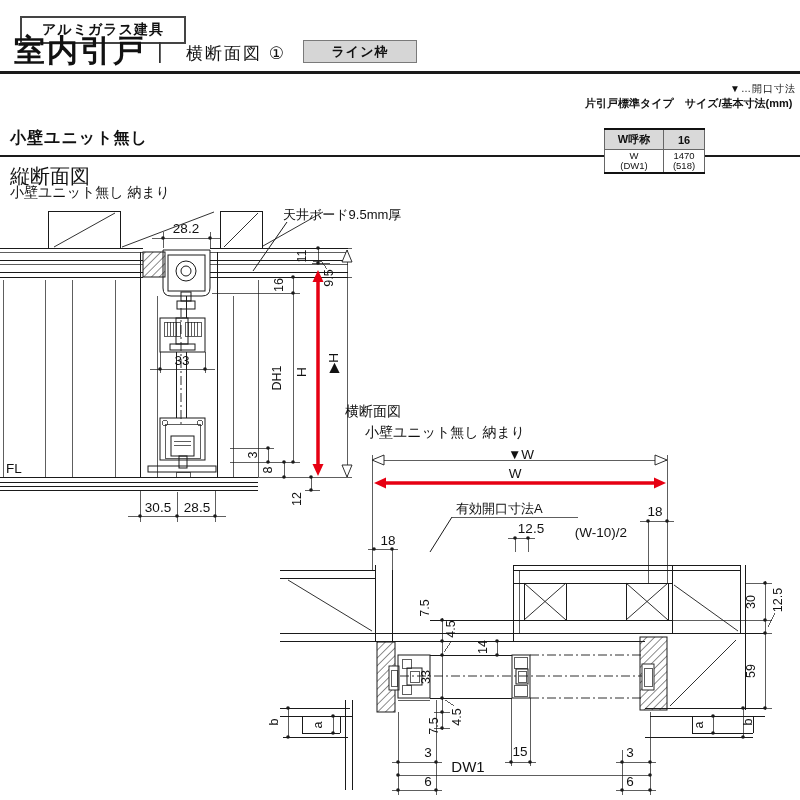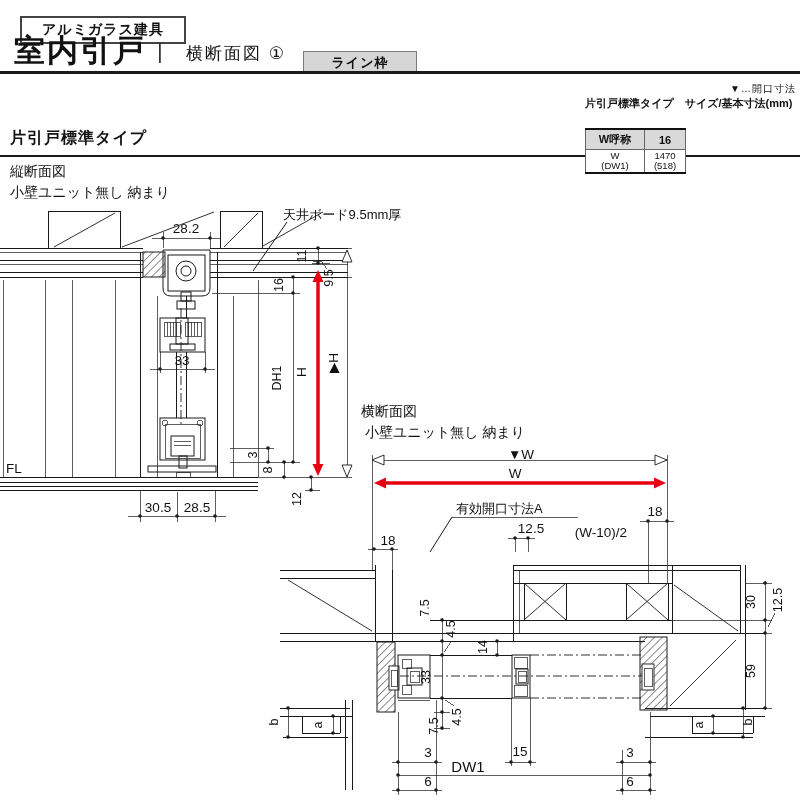--- a/index.html
+++ b/index.html
@@ -6,39 +6,39 @@
   .page{position:relative;width:800px;height:800px;background:#fff;overflow:hidden;
         font-family:"Liberation Sans","DejaVu Sans",sans-serif;color:#111;}
   .abs{position:absolute;}
 
   
   .cat-tag{left:20px;top:16px;border:2px solid #444;padding:3px 20px;font-size:14px;font-weight:bold;letter-spacing:1px;}
   .title{left:14px;top:30px;font-size:31px;font-weight:bold;letter-spacing:2px;}
   .divider{left:157px;top:38px;font-size:22px;color:#333;font-weight:200;}
   .method{left:186px;top:42px;font-size:17px;letter-spacing:2px;}
   .frame-btn{left:303px;top:40px;width:112px;height:21px;background:#d6d6d6;border:1px solid #7a7a7a;
-             display:flex;align-items:center;justify-content:center;font-size:13px;font-weight:bold;letter-spacing:1px;margin-top:11px;}
+             display:flex;align-items:center;justify-content:center;font-size:13px;font-weight:bold;letter-spacing:1px;}
   .rule-top{left:0;top:71px;width:800px;height:3px;background:#1a1a1a;}
   .rule-section{left:0;top:155px;width:800px;height:2px;background:#1a1a1a;}
 
   .open-note{right:4px;top:82px;font-size:10px;letter-spacing:1px;}
 
   
   .spec{left:585px;top:96px;width:212px;}
   .spec-title{font-size:11px;font-weight:bold;margin-bottom:17px;white-space:nowrap;}
-  .spec-tables{display:flex;gap:5px;}
+  .spec-tables{display:flex;gap:5px;margin-left:19px;}
   .spec-tbl{width:101px;border-top:2px solid #111;border-bottom:2px solid #111;border-collapse:collapse;}
   .spec-tbl td{border:1px solid #666;text-align:center;vertical-align:middle;padding:0;}
   .spec-tbl .hd{background:#d9d9d9;font-weight:bold;font-size:11px;height:19px;}
   .spec-tbl .dt{font-size:9.5px;line-height:1.1;height:22px;background:#fff;}
 
   .h2{left:10px;top:128px;font-size:16px;font-weight:bold;letter-spacing:1px;}
-  .sub1{left:10px;top:163px;font-size:14px;}
+  .sub1{left:10px;top:163px;font-size:20px;}
   .sub2{left:10px;top:184px;font-size:14px;}
-  .hs1{left:361px;top:403px;font-size:14px;}
+  .hs1{left:345px;top:403px;font-size:14px;}
   .hs2{left:365px;top:424px;font-size:14px;}
 
   svg text{font-family:"Liberation Sans","DejaVu Sans",sans-serif;}
   .k{stroke:#1a1a1a;stroke-width:1;fill:none;}
   .kz{stroke:#1a1a1a;stroke-width:1;fill:none;shape-rendering:crispEdges;}
   .kt{stroke:#1a1a1a;stroke-width:0.7;fill:none;shape-rendering:crispEdges;}
   .dg{stroke:#1a1a1a;stroke-width:0.9;fill:none;}
   .dash{stroke:#1a1a1a;stroke-width:0.9;fill:none;stroke-dasharray:9 3 2 3;}
   .dot{fill:#1a1a1a;stroke:none;}
   .dim{font-size:12.5px;fill:#111;}
@@ -504,19 +504,19 @@
           <td class="dt">
             <div>1470</div>
             <div>(518)</div>
           </td>
         </tr>
       </tbody>
         </table>
     </div>
   </div>
 
-  <div class="abs h2">片引戸標準タイプ</div>
+  <div class="abs h2">小壁ユニット無し</div>
   <div class="abs sub1">縦断面図</div>
   <div class="abs sub2">小壁ユニット無し 納まり</div>
   <div class="abs hs1">横断面図</div>
   <div class="abs hs2">小壁ユニット無し 納まり</div>
 
 </div>
 
 </body></html>

